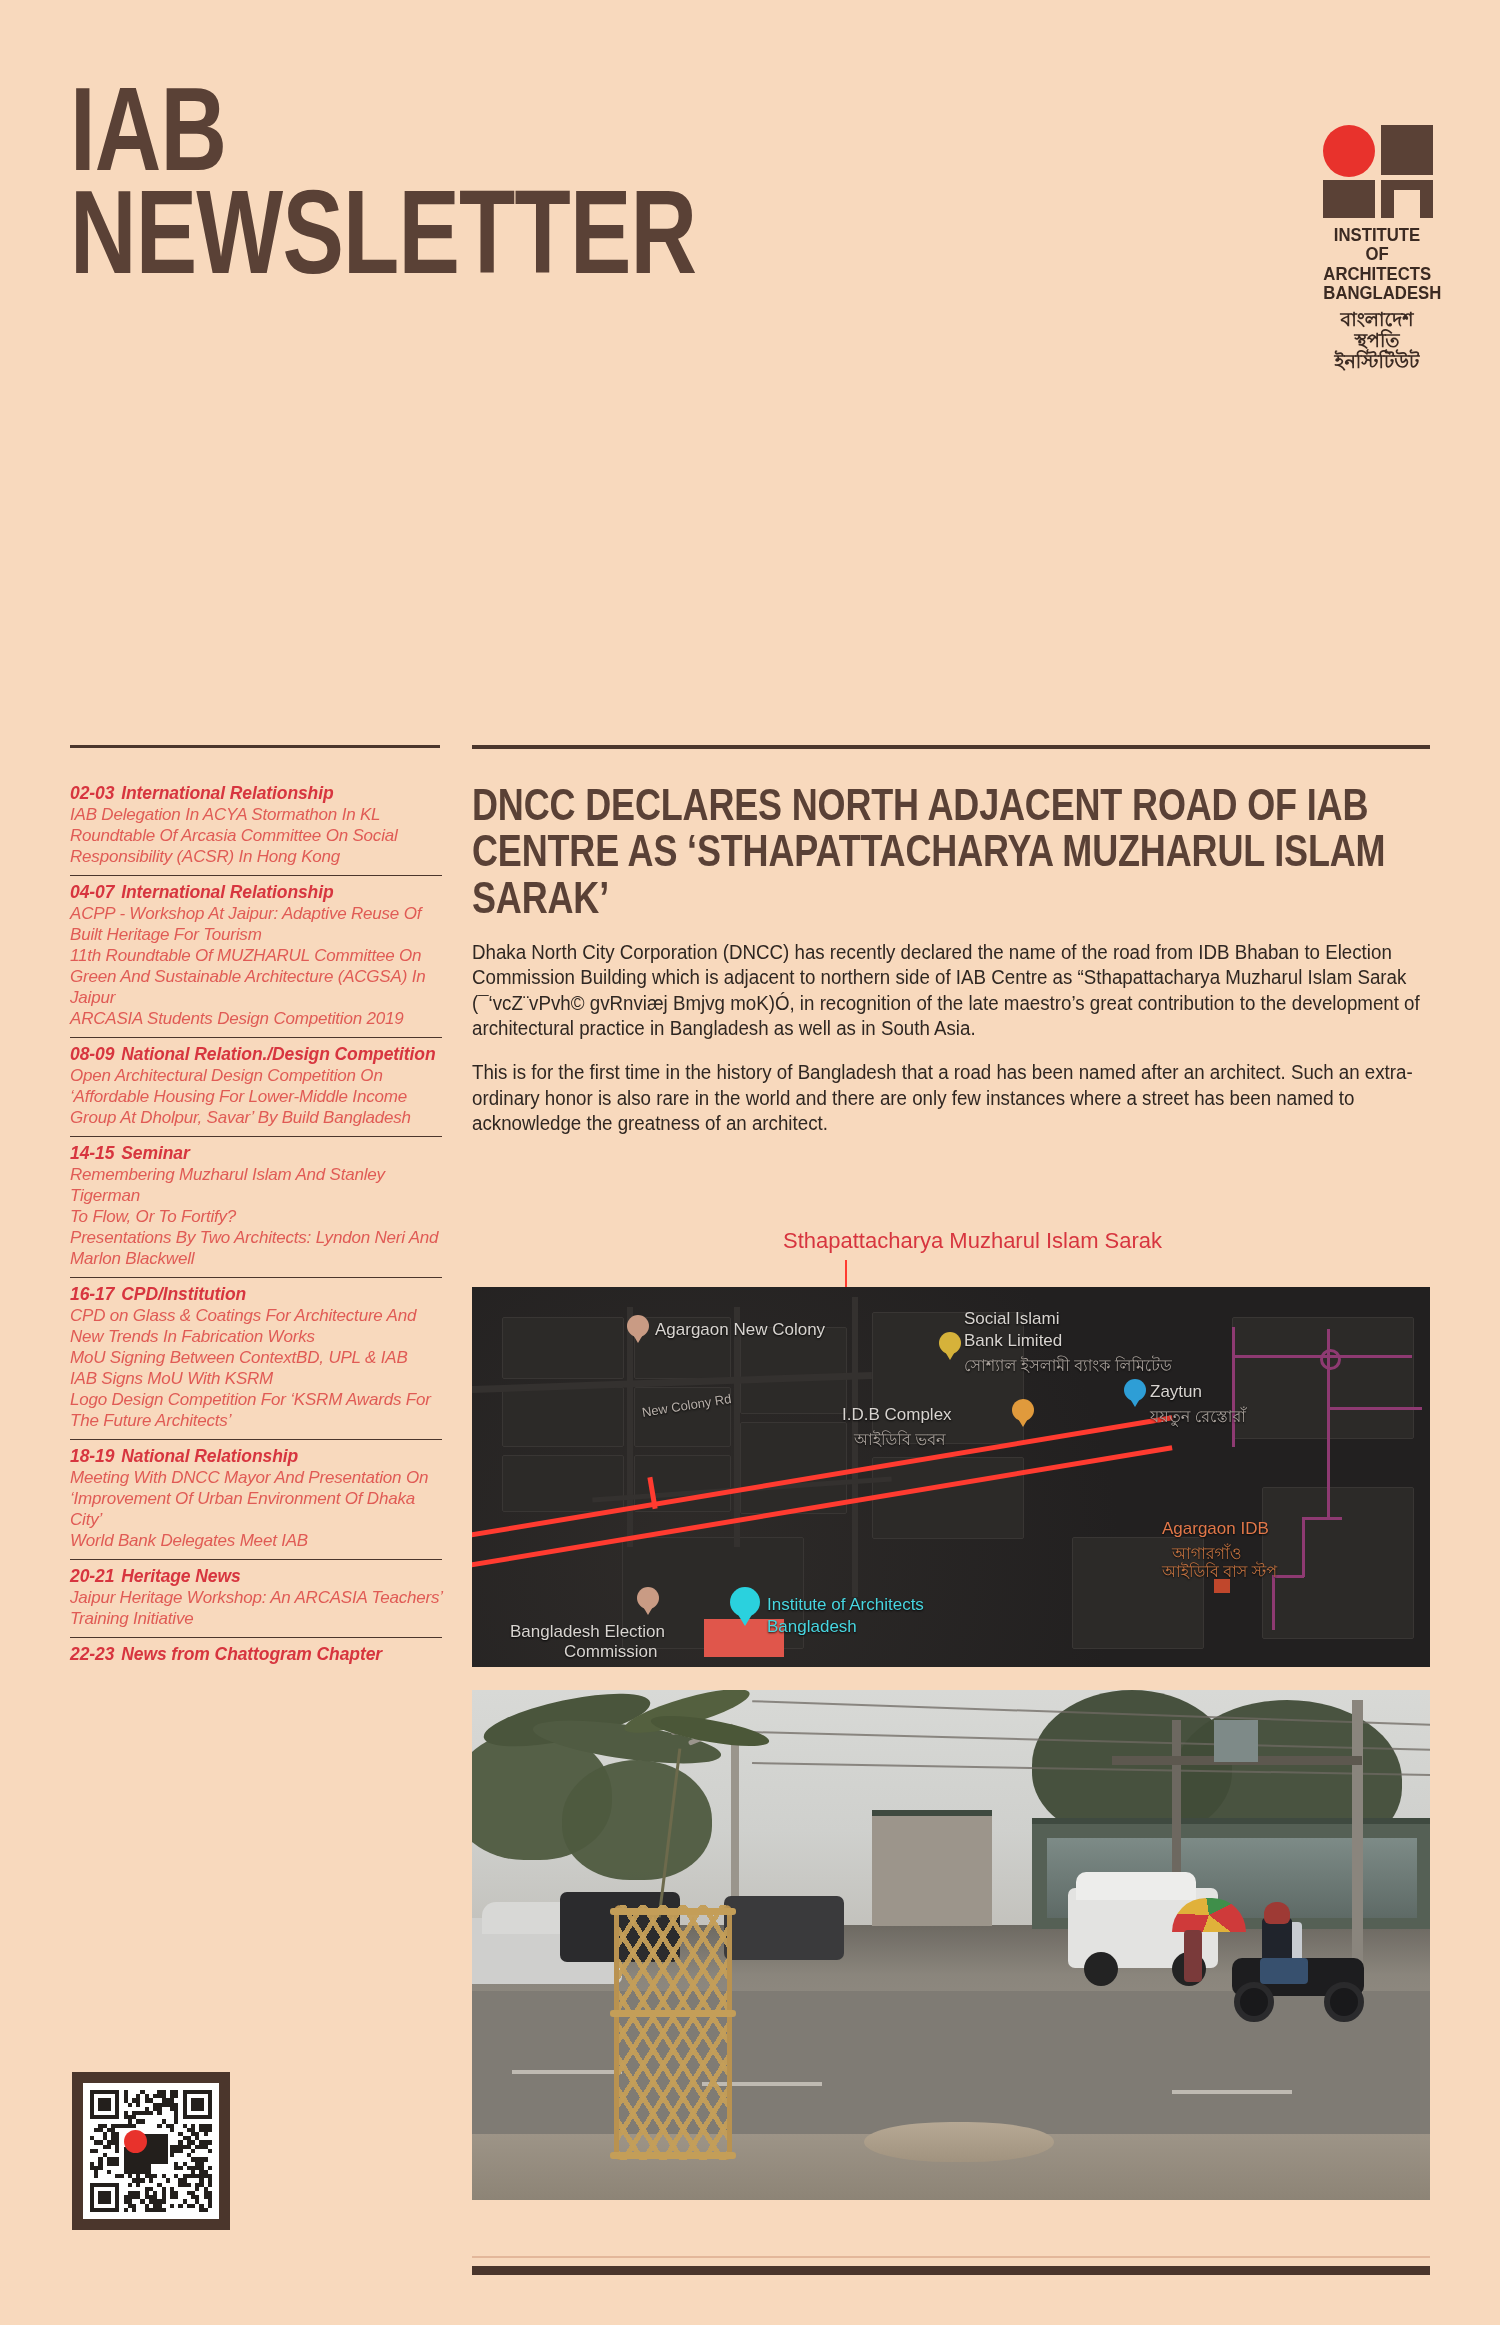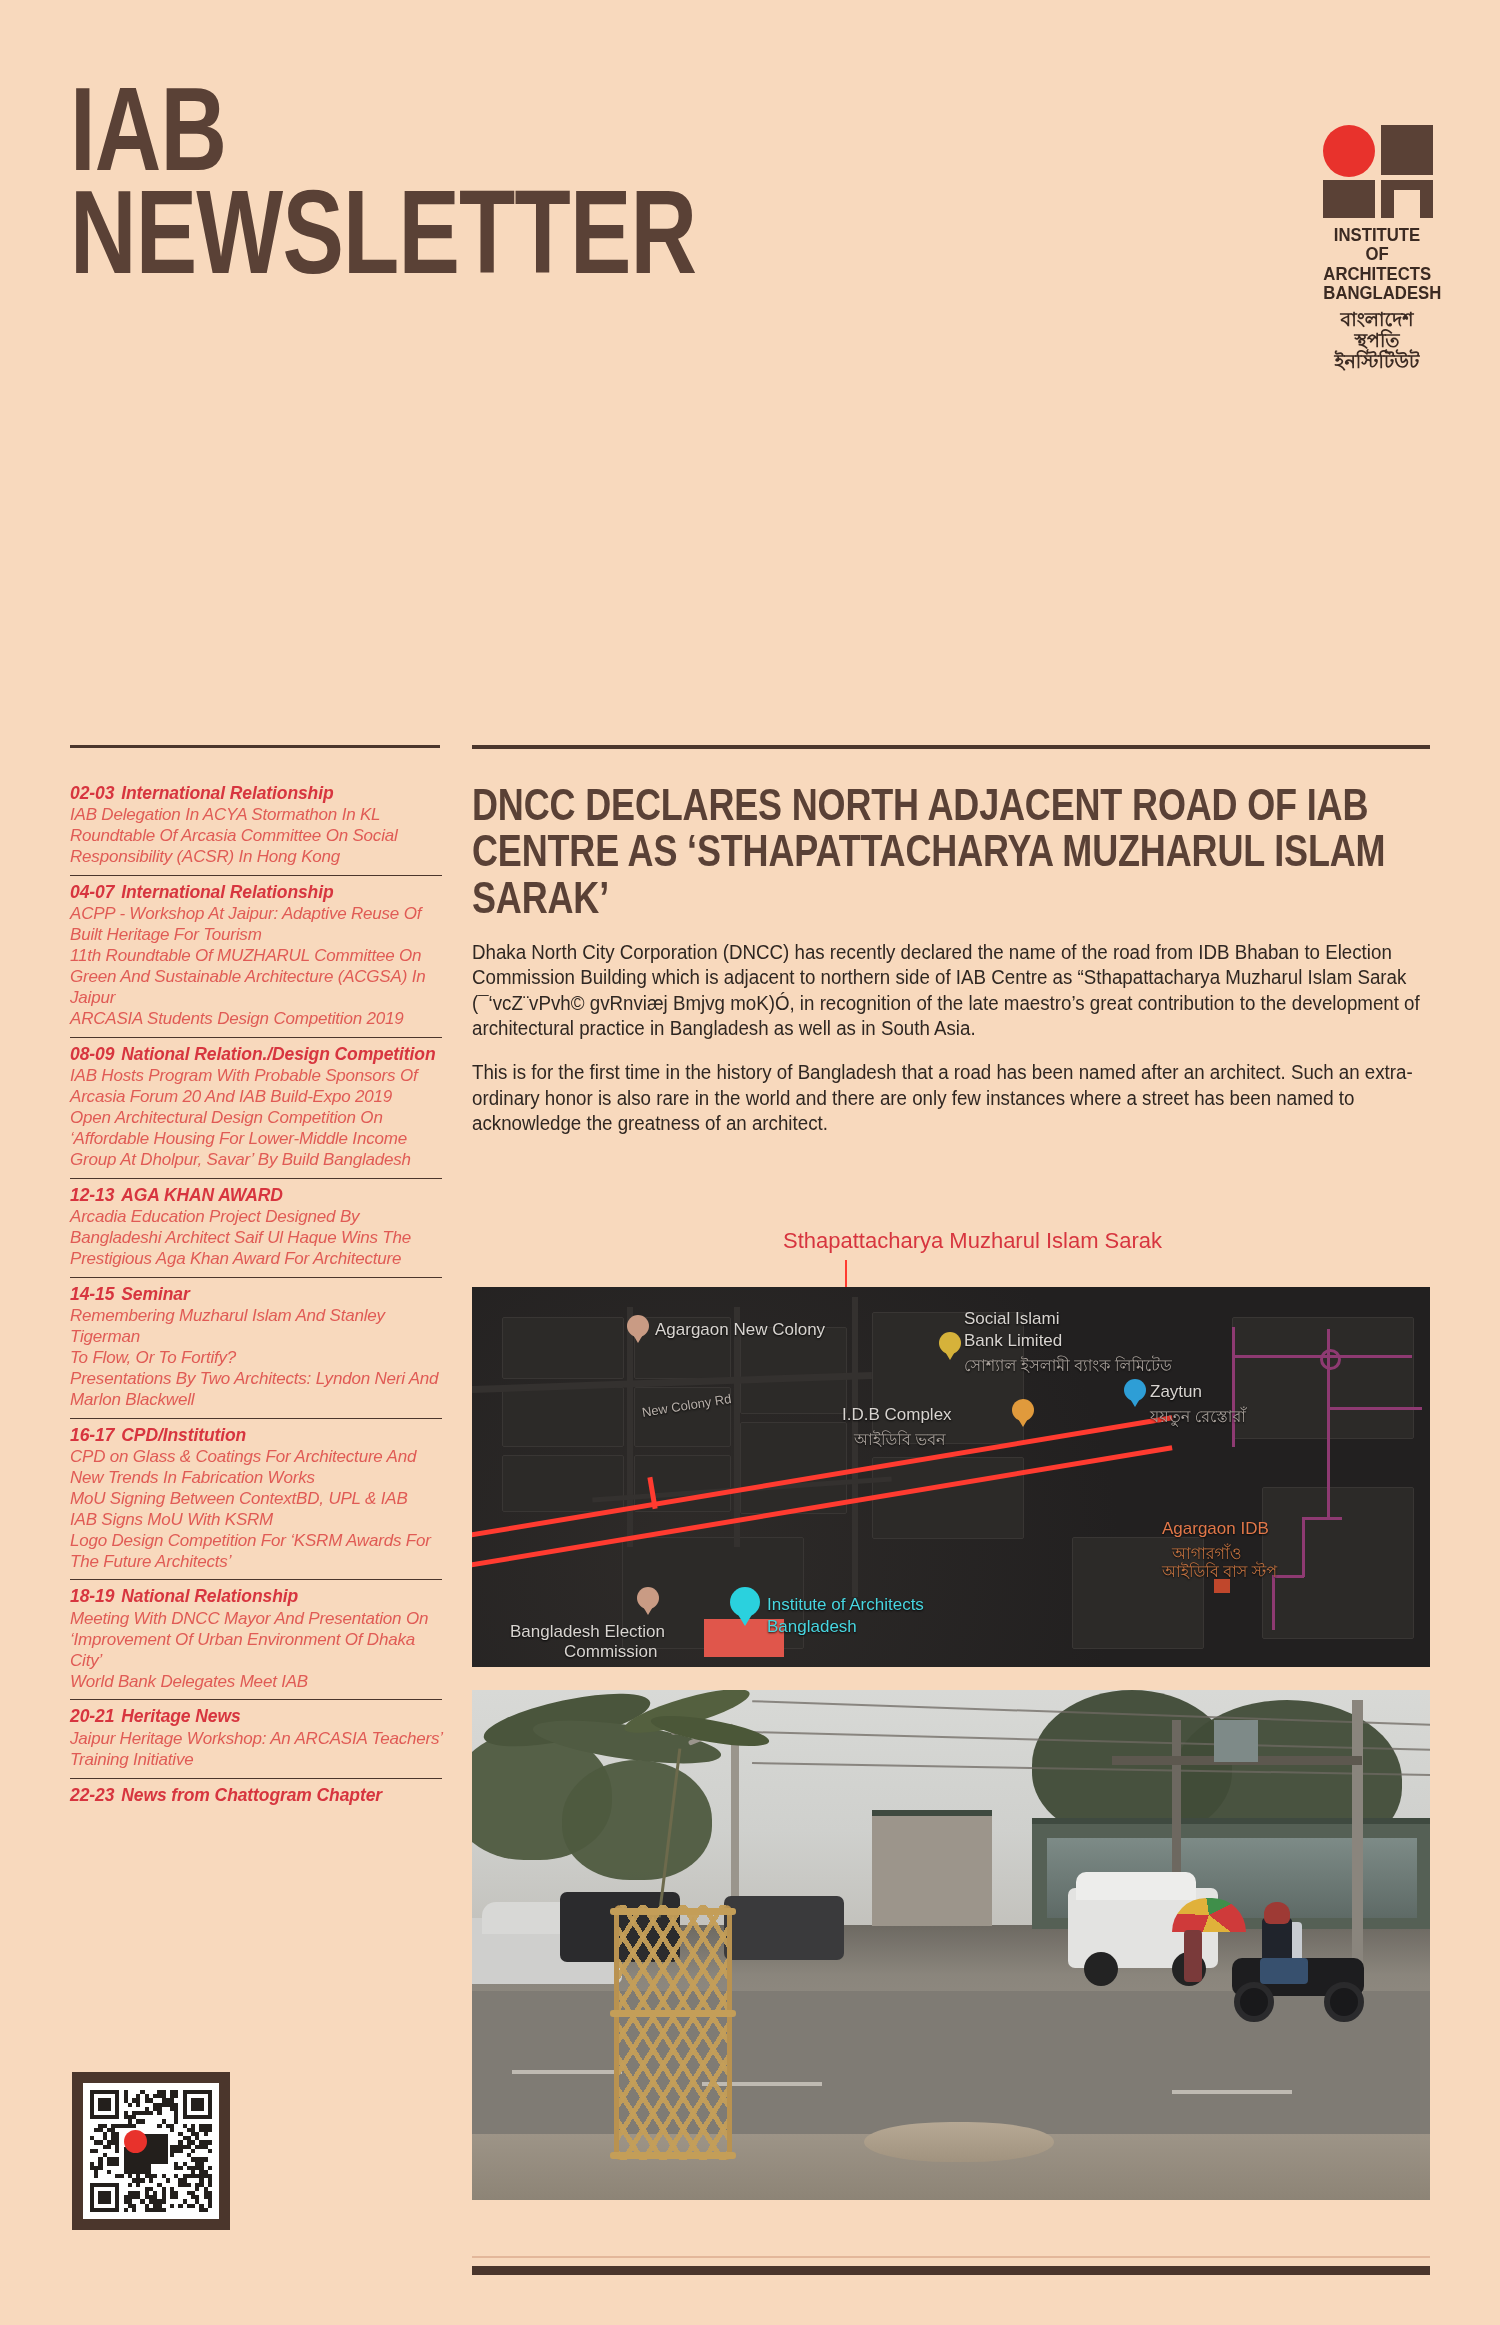--- a/index.html
+++ b/index.html
@@ -224,26 +224,21 @@
         <div class="toc-sub">Roundtable Of Arcasia Committee On Social Responsibility (ACSR) In Hong Kong</div>
       </div>
       <div class="toc-entry">
         <div class="toc-head"><span class="pp">04-07</span><span>International Relationship</span></div>
         <div class="toc-sub">ACPP - Workshop At Jaipur: Adaptive Reuse Of Built Heritage For Tourism</div>
         <div class="toc-sub">11th Roundtable Of MUZHARUL Committee On Green And Sustainable Architecture (ACGSA) In Jaipur</div>
         <div class="toc-sub">ARCASIA Students Design Competition 2019</div>
       </div>
       <div class="toc-entry">
         <div class="toc-head"><span class="pp">08-09</span><span>National Relation./Design Competition</span></div>
-        <div class="toc-sub">IAB Hosts Program  With Probable Sponsors Of Arcasia Forum 20 And IAB Build-Expo 2019</div>
         <div class="toc-sub">Open Architectural Design Competition On ‘Affordable Housing For Lower-Middle Income Group At Dholpur, Savar’ By Build Bangladesh</div>
-      </div>
-      <div class="toc-entry">
-        <div class="toc-head"><span class="pp">12-13</span><span>AGA KHAN AWARD</span></div>
-        <div class="toc-sub">Arcadia Education Project Designed By Bangladeshi Architect Saif Ul Haque Wins The Prestigious Aga Khan Award For Architecture</div>
       </div>
       <div class="toc-entry">
         <div class="toc-head"><span class="pp">14-15</span><span>Seminar</span></div>
         <div class="toc-sub">Remembering Muzharul Islam And Stanley Tigerman</div>
         <div class="toc-sub">To Flow, Or To Fortify?</div>
         <div class="toc-sub">Presentations By Two Architects: Lyndon Neri And Marlon Blackwell</div>
       </div>
       <div class="toc-entry">
         <div class="toc-head"><span class="pp">16-17</span><span>CPD/Institution</span></div>
         <div class="toc-sub">CPD on Glass &amp; Coatings For Architecture And New Trends In Fabrication Works</div>

